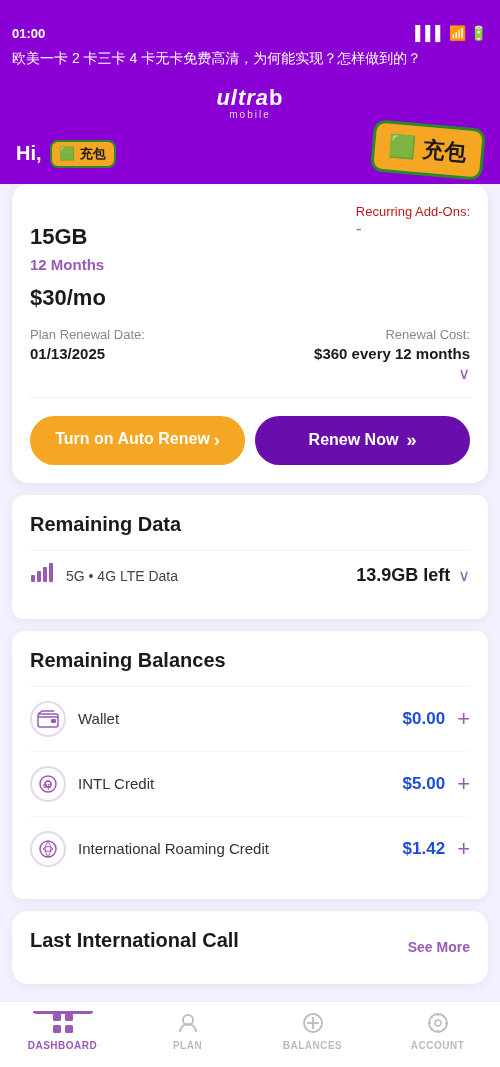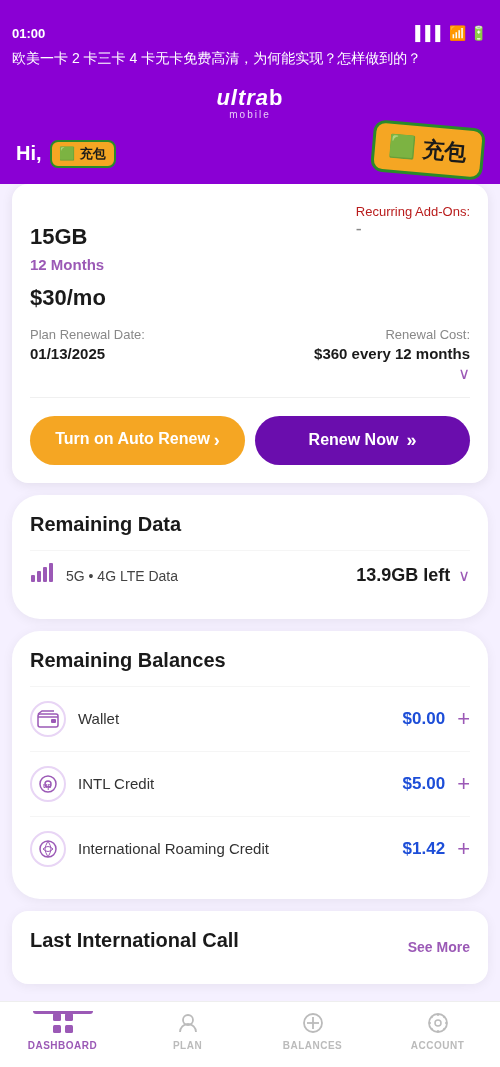--- a/index.html
+++ b/index.html
@@ -231,21 +231,21 @@
       gap: 8px;
     }
     .btn-renew-now .arrows {
       font-size: 18px;
     }
 
     
     .section-card {
       background: white;
       margin: 0 12px 12px;
-      border-radius: 28px;
+      border-radius: 12px;
       padding: 18px;
       box-shadow: 0 2px 12px rgba(0,0,0,0.06);
     }
     .section-title {
       font-size: 20px;
       font-weight: 800;
       color: #1a1a1a;
       margin-bottom: 14px;
     }
 

